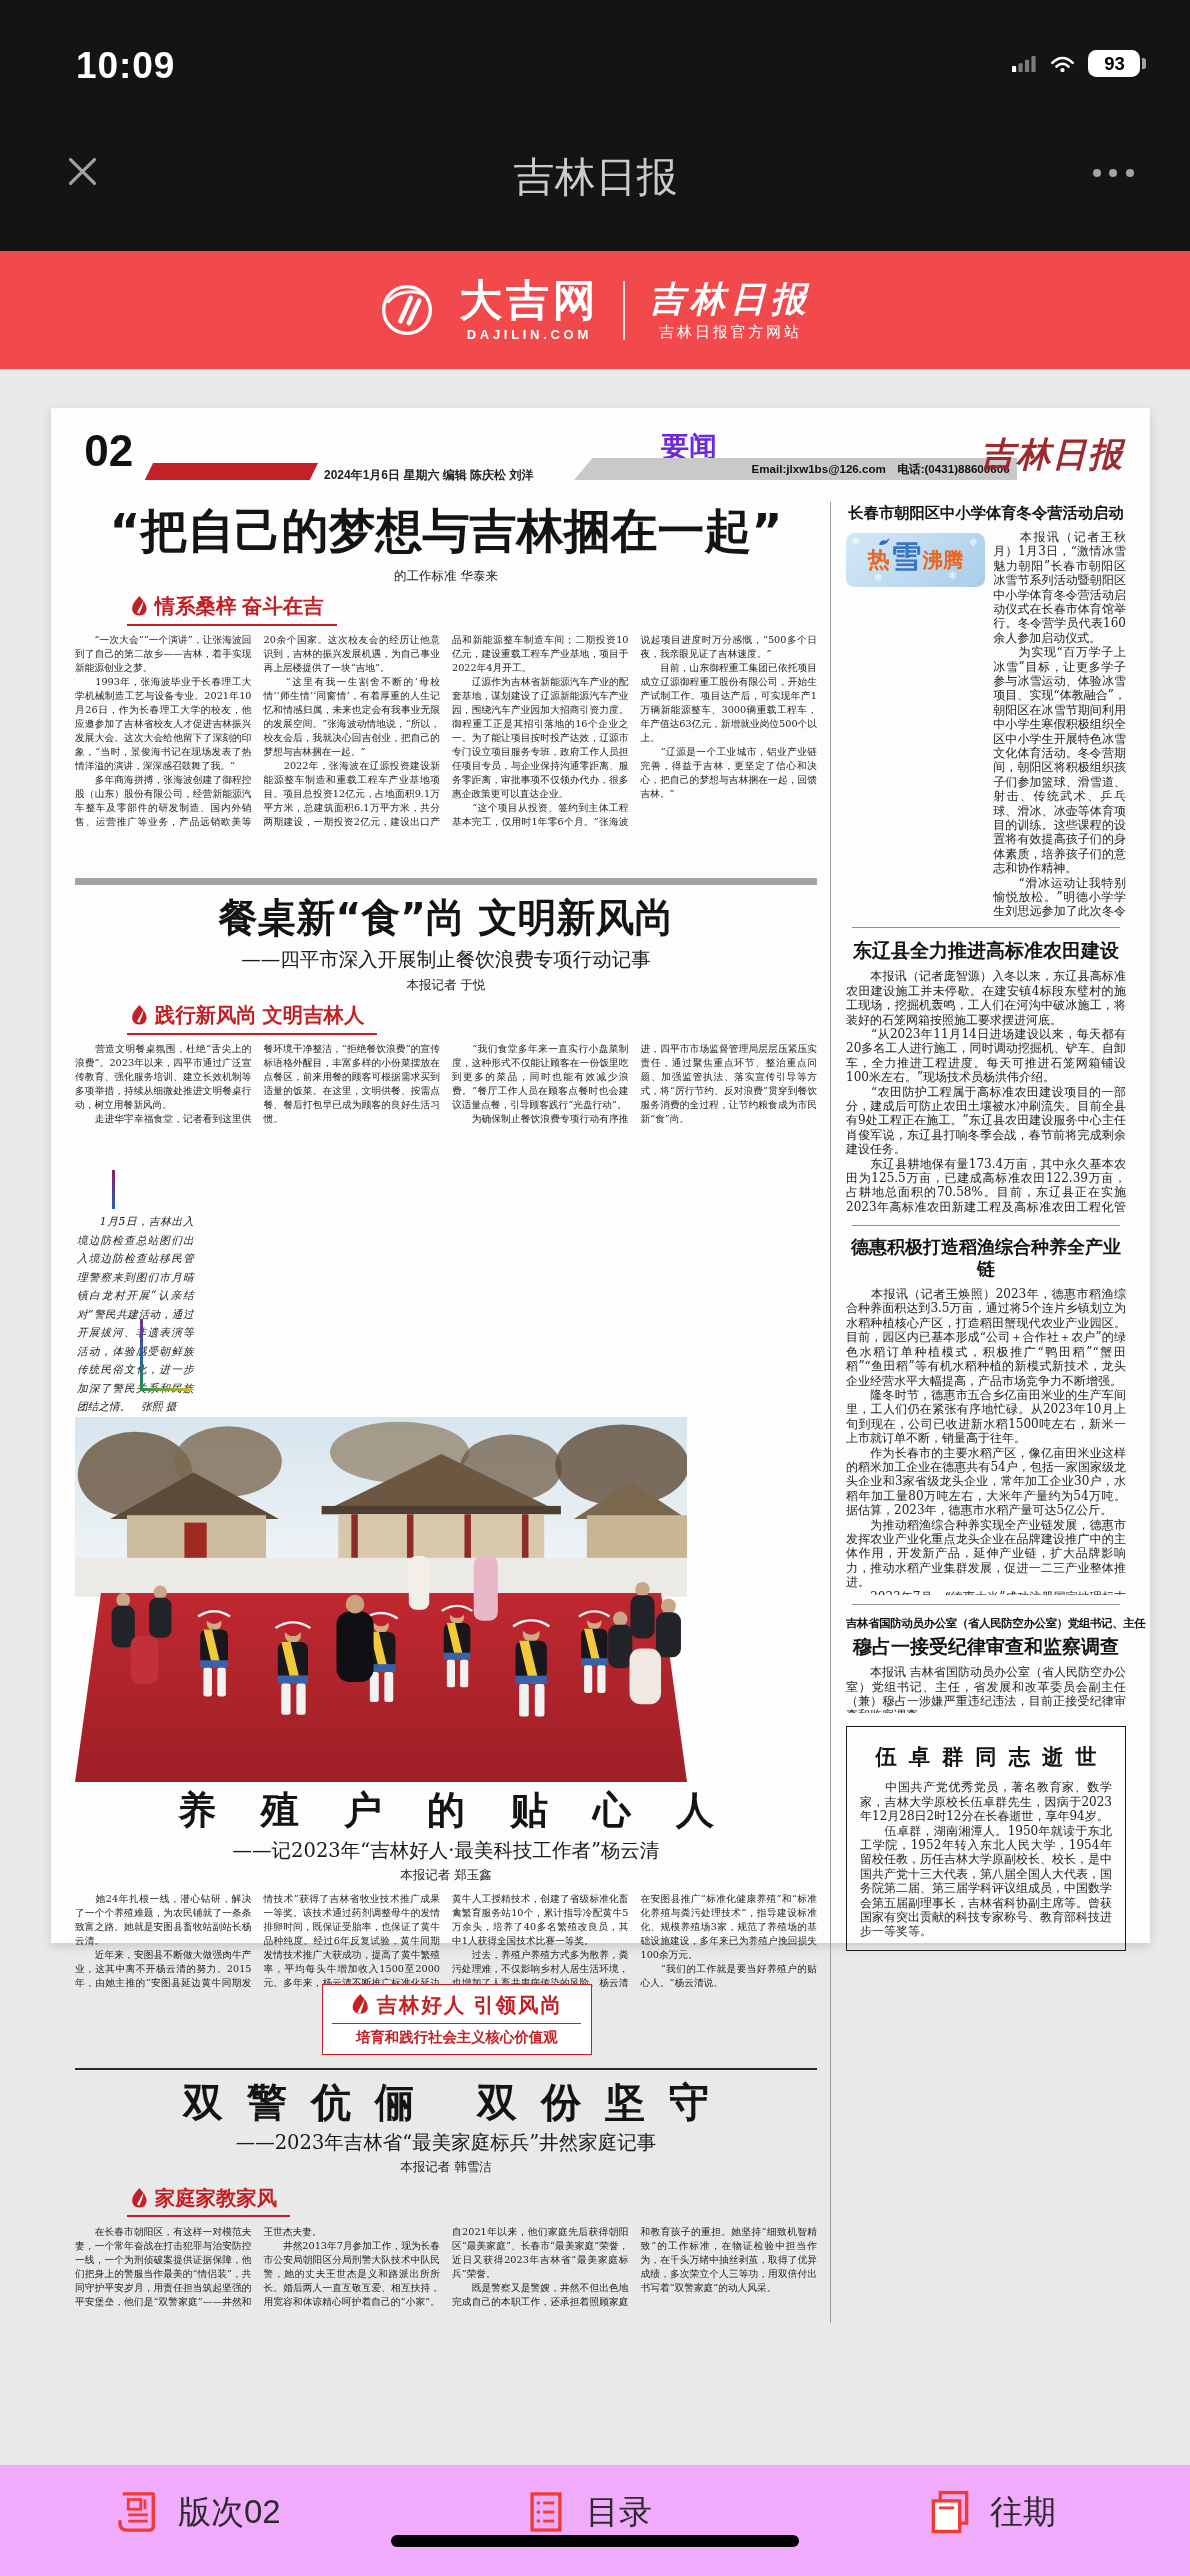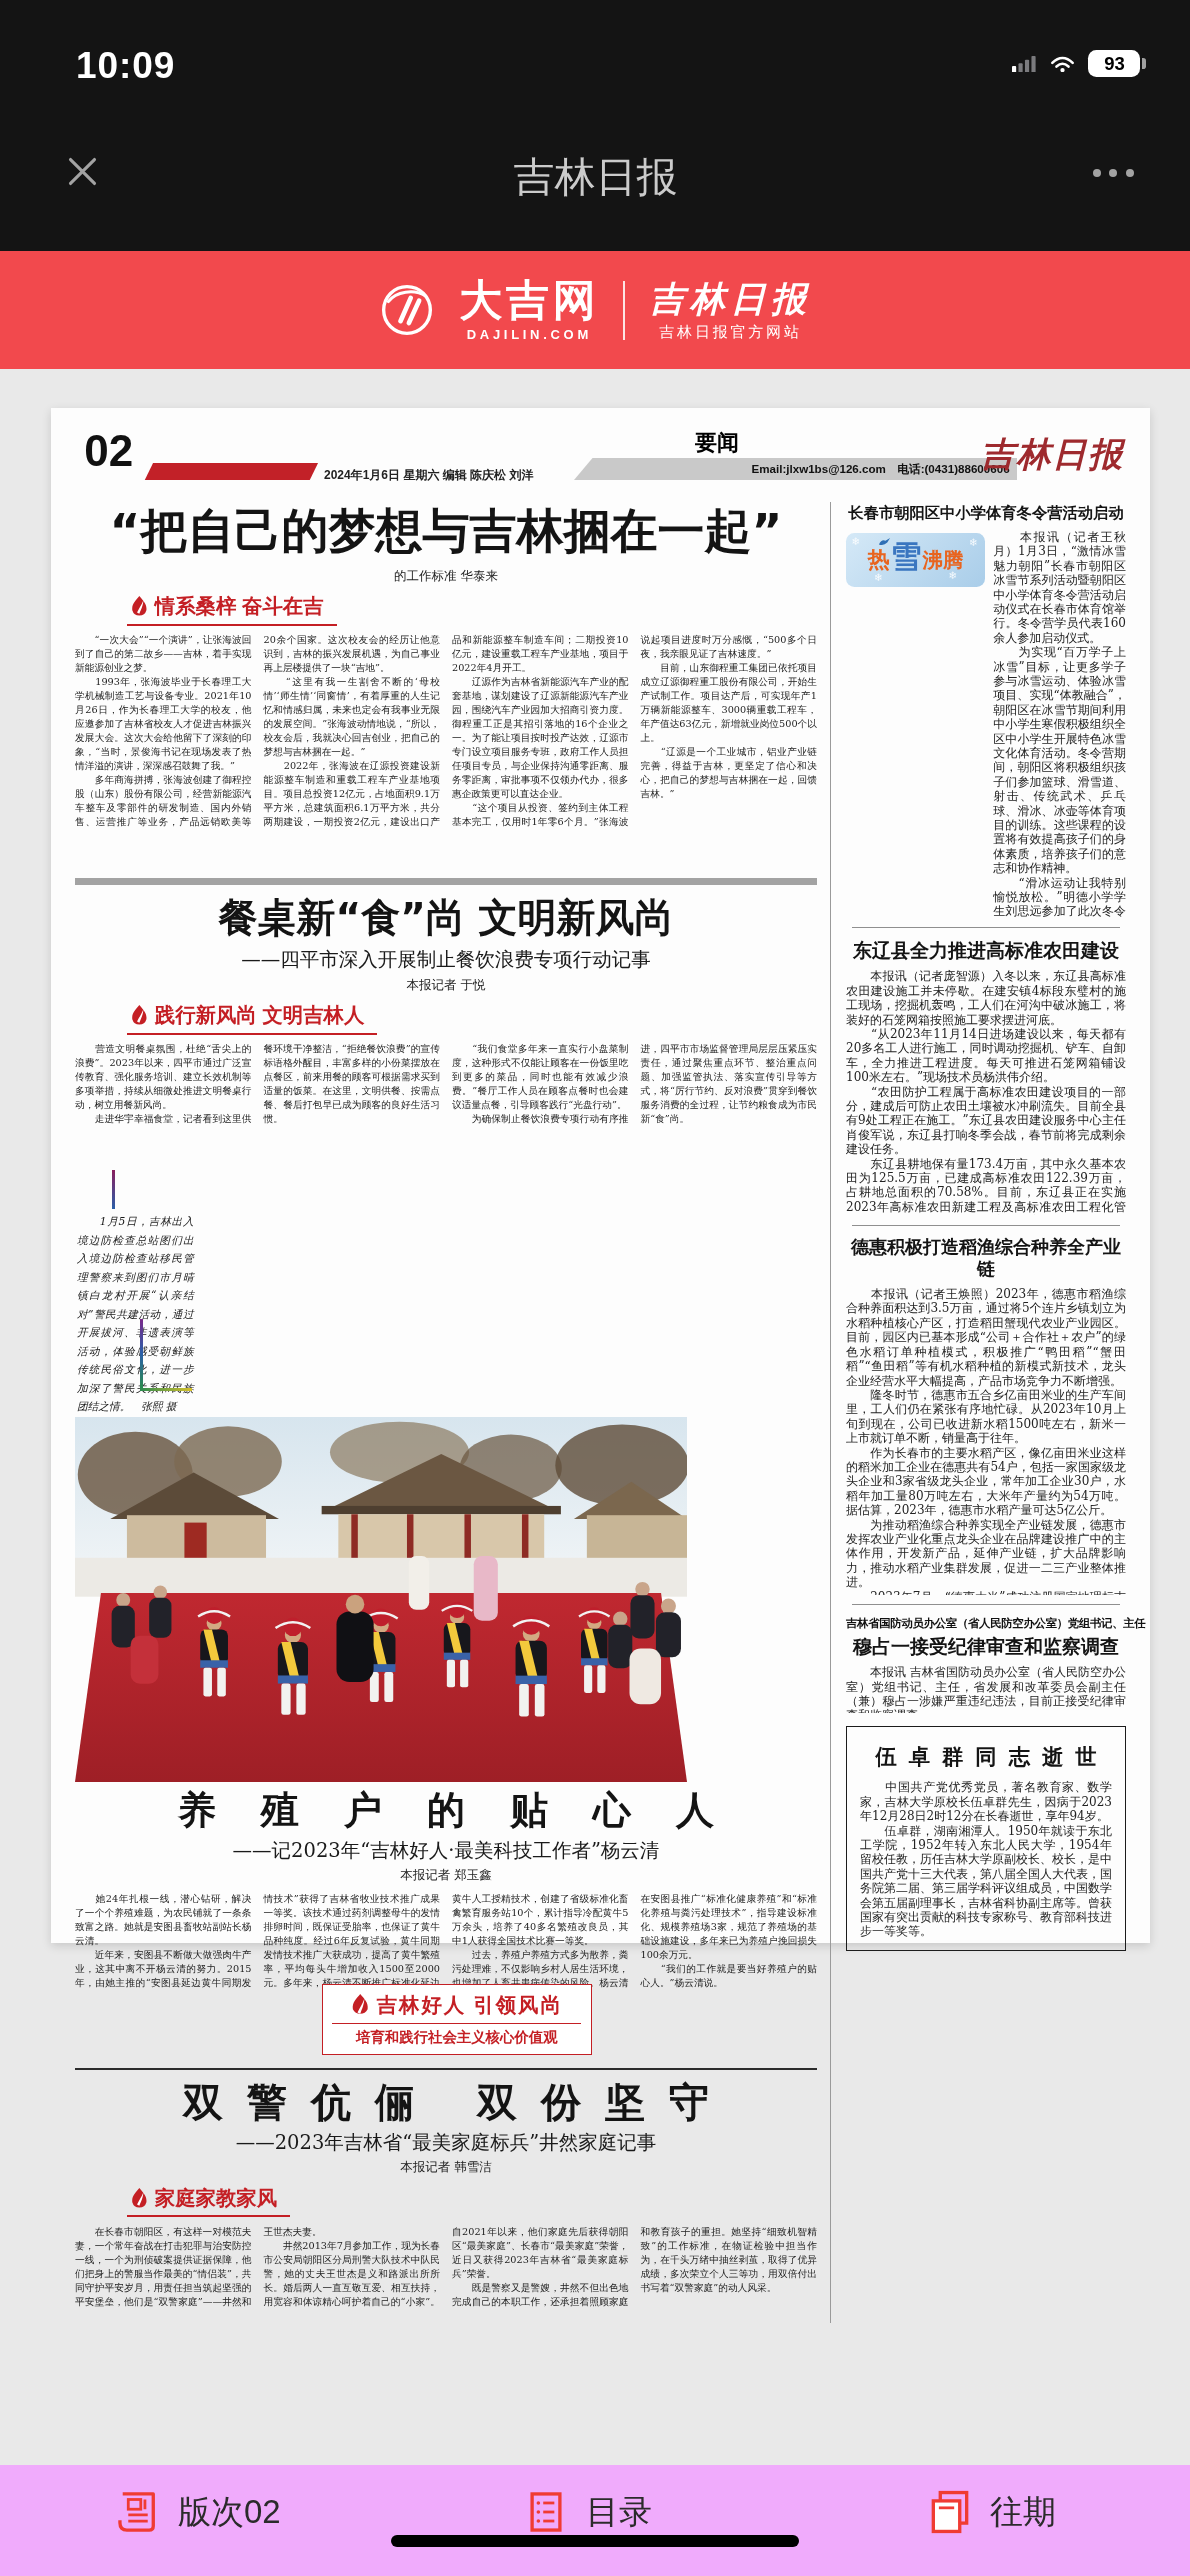--- a/index.html
+++ b/index.html
@@ -32,21 +32,21 @@
   .bn-tag{color:#fff;font-size:15px;letter-spacing:2.8px;margin-top:8.3px;}
   
   .content-bg{position:absolute;left:0;top:369px;width:1191px;height:2096px;background:#e9e9e9;}
   .paper{position:absolute;left:51px;top:39px;width:1099px;height:1535px;background:#fdfdfd;
          box-shadow:0 2.8px 9.3px rgba(0,0,0,.14);padding:22px 24px;box-sizing:border-box;color:#222;}
   
   .p-header{position:relative;height:63px;}
   .p-pageno{position:absolute;left:9.3px;top:-3.7px;font-size:44px;font-weight:800;color:#111;}
   .p-redbar{position:absolute;left:74px;top:33px;width:165px;height:16.7px;background:#c22128;transform:skewX(-26deg);}
   .p-date{position:absolute;left:249px;top:37px;font-size:12px;font-weight:700;color:#222;}
-  .p-section{position:absolute;left:620px;top:-1.9px;font-size:22px;font-weight:700;color:#000000;}
+  .p-section{position:absolute;left:586px;top:-1.9px;font-size:28px;font-weight:700;color:#6d28d9;}
   .p-graybar{position:absolute;left:499px;top:28px;width:443px;height:22px;background:#c9c9c9;
              clip-path:polygon(18.5px 0,100% 0,100% 100%,0 100%);display:flex;align-items:center;justify-content:flex-end;}
   .p-contact{font-size:11.6px;font-weight:700;color:#111;padding-right:7.4px;}
   .p-masthead{position:absolute;right:1.9px;top:1.9px;font-size:34px;font-weight:800;font-style:italic;
               color:#9e2a2e;font-family:"DejaVu Serif","Liberation Serif",serif;letter-spacing:1.9px;}
   
   .p-row{display:flex;margin-top:9.3px;}
   .main-col{width:742px;flex:none;}
   .side-col{width:280px;flex:none;border-left:0.9px solid #9a9a9a;margin-left:13px;padding-left:15px;}
   

